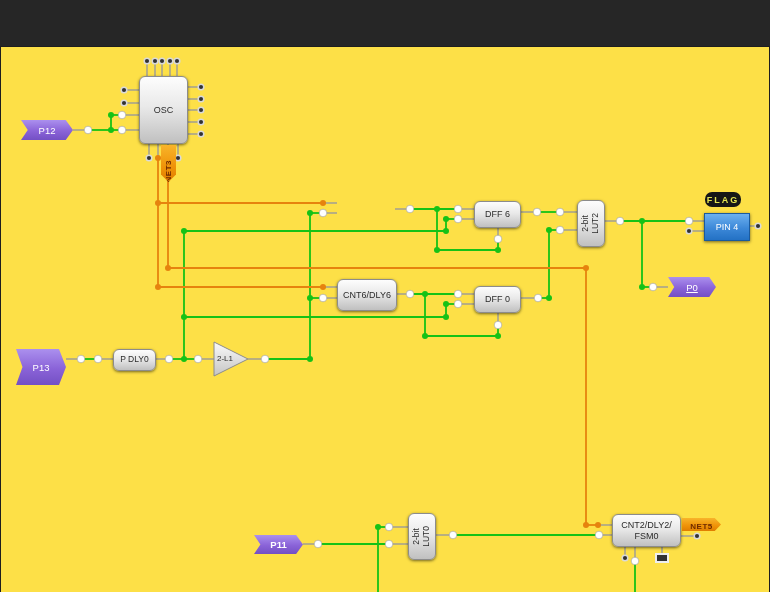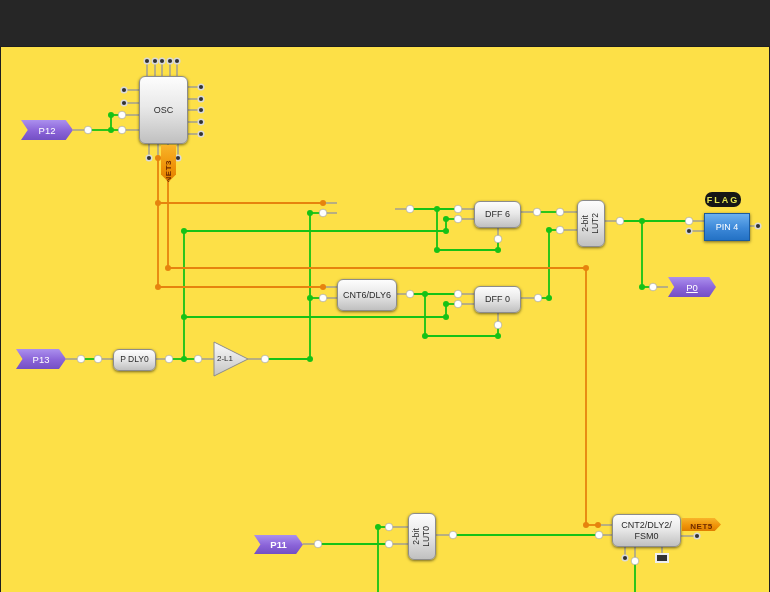--- a/index.html
+++ b/index.html
@@ -212,21 +212,21 @@
   <div class="buflabel" style="left:211px;top:307px;width:26px;">2-L1</div>
 
   <div class="pinblock" style="left:703px;top:166px;width:44px;height:26px;">
       <span>PIN 4</span>
     </div>
   <div class="flaglabel" style="left:704px;top:145px;width:36px;height:15px;">FLAG</div>
 
   <div class="port" style="left:20px;top:73px;width:52px;height:20px;">
       <span>P12</span>
     </div>
-  <div class="port" style="left:15px;top:302px;width:50px;height:20px;">
+  <div class="port" style="left:15px;top:302px;width:50px;height:36px;">
       <span>P13</span>
     </div>
   <div class="port" style="left:253px;top:488px;width:49px;height:19px;font-weight:bold;">
       <span>P11</span>
     </div>
   <div class="port" style="left:260px;top:553px;width:48px;height:19px;text-align:right;">
       <span>P10</span>
     </div>
   <div class="port" style="left:667px;top:230px;width:48px;height:20px;text-decoration:underline;">
       <span>P0</span>

